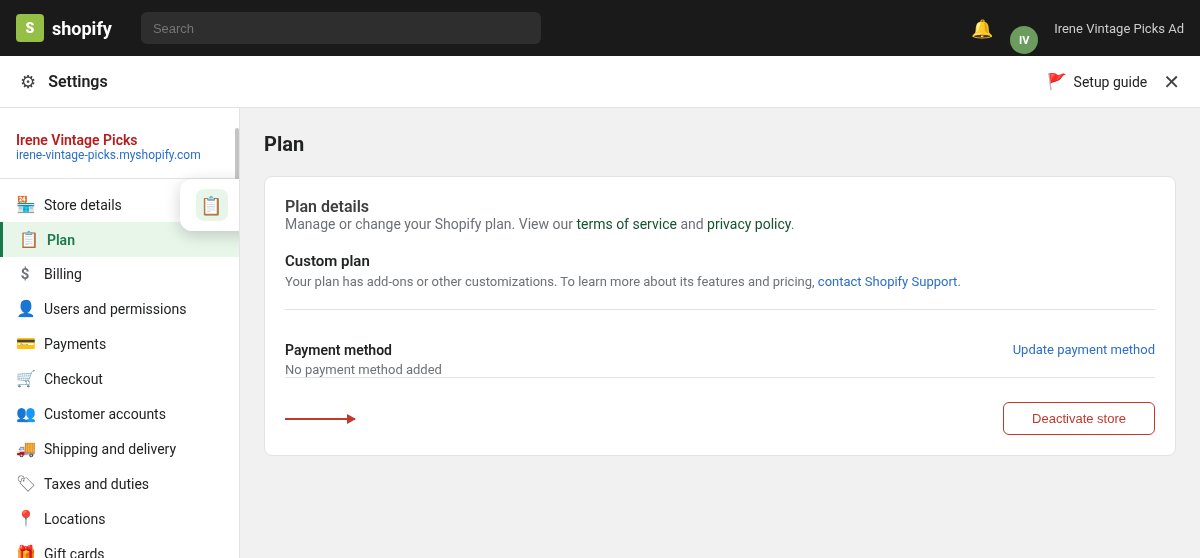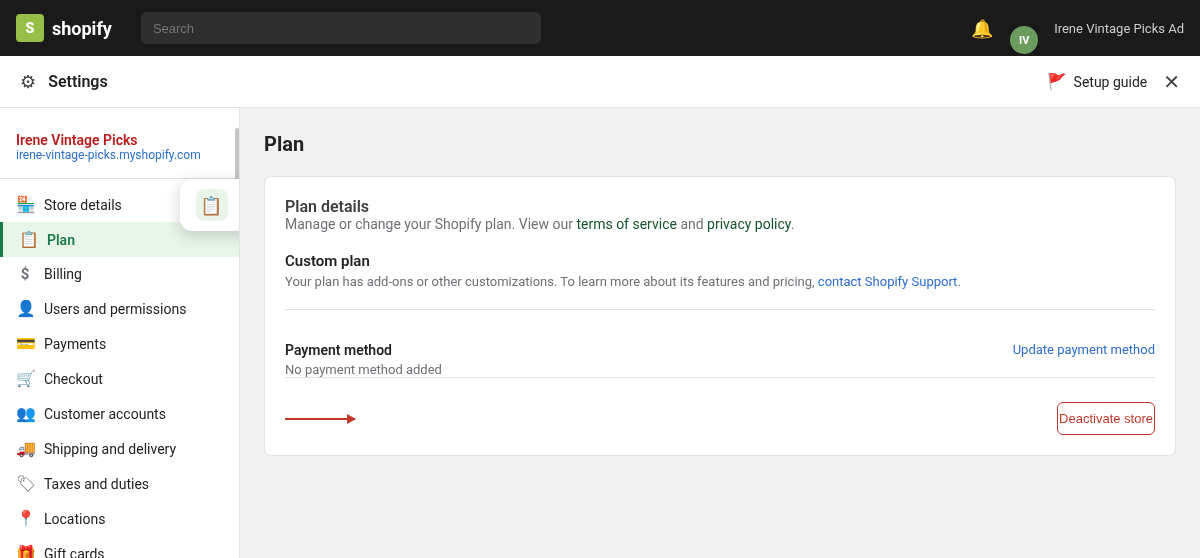--- a/index.html
+++ b/index.html
@@ -127,21 +127,21 @@
     .payment-section { border-bottom: 1px solid #e1e3e5; margin-bottom: 20px; }
     .payment-row { display: flex; justify-content: space-between; align-items: flex-start; }
     .payment-label { font-size: 14px; font-weight: 600; color: #202223; margin-bottom: 4px; }
     .payment-value { font-size: 13px; color: #6d7175; }
     .update-link { color: #2c6ecb; font-size: 13px; text-decoration: none; cursor: pointer; }
 
     
     .actions-row { display: flex; align-items: center; justify-content: flex-end; gap: 12px; padding-top: 4px; }
 
     .btn-deactivate {
-      padding: 8px 1px;
+      padding: 8px 28px;
       border: 1px solid #c0392b;
       background: white;
       color: #c0392b;
       border-radius: 6px;
       font-size: 13px;
       font-weight: 500;
       cursor: pointer;
     }
     .btn-change-plan {
       padding: 8px 16px;

